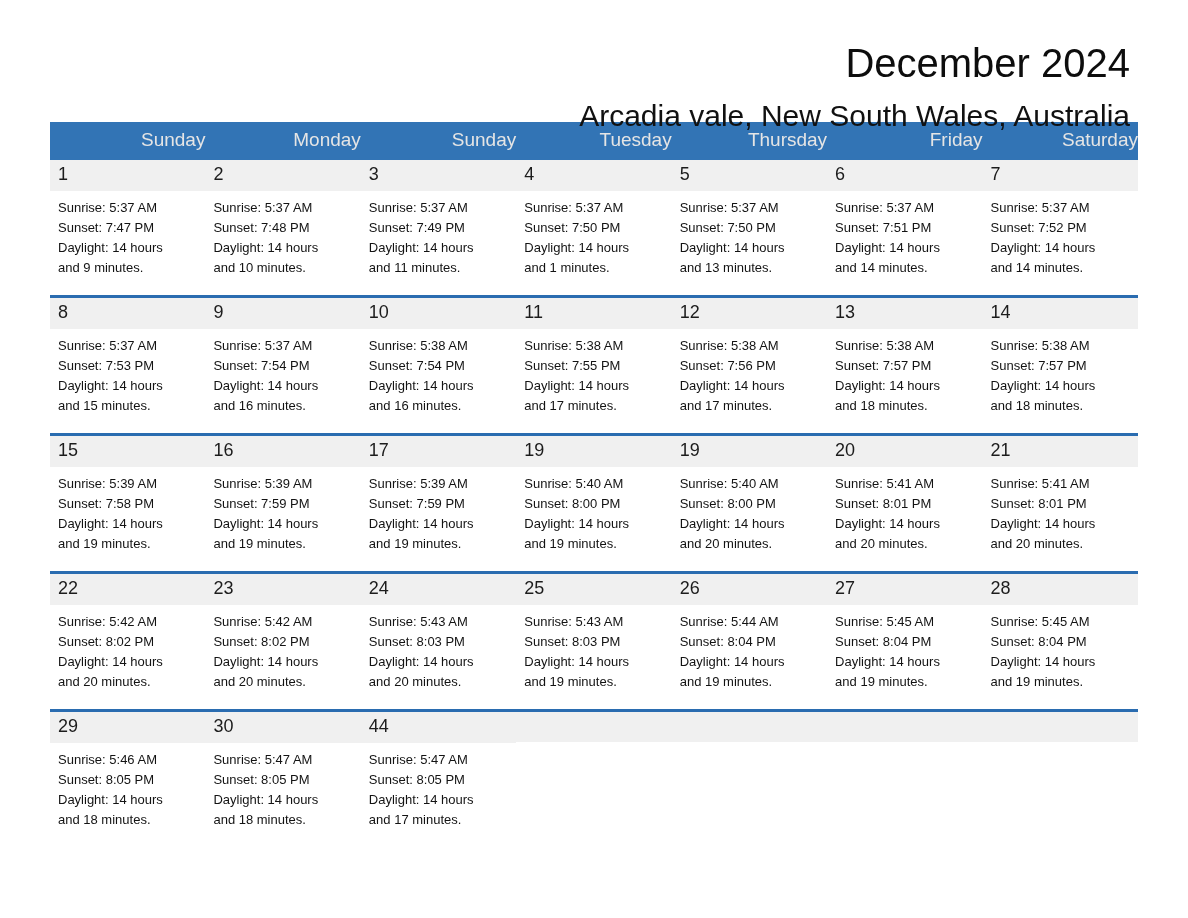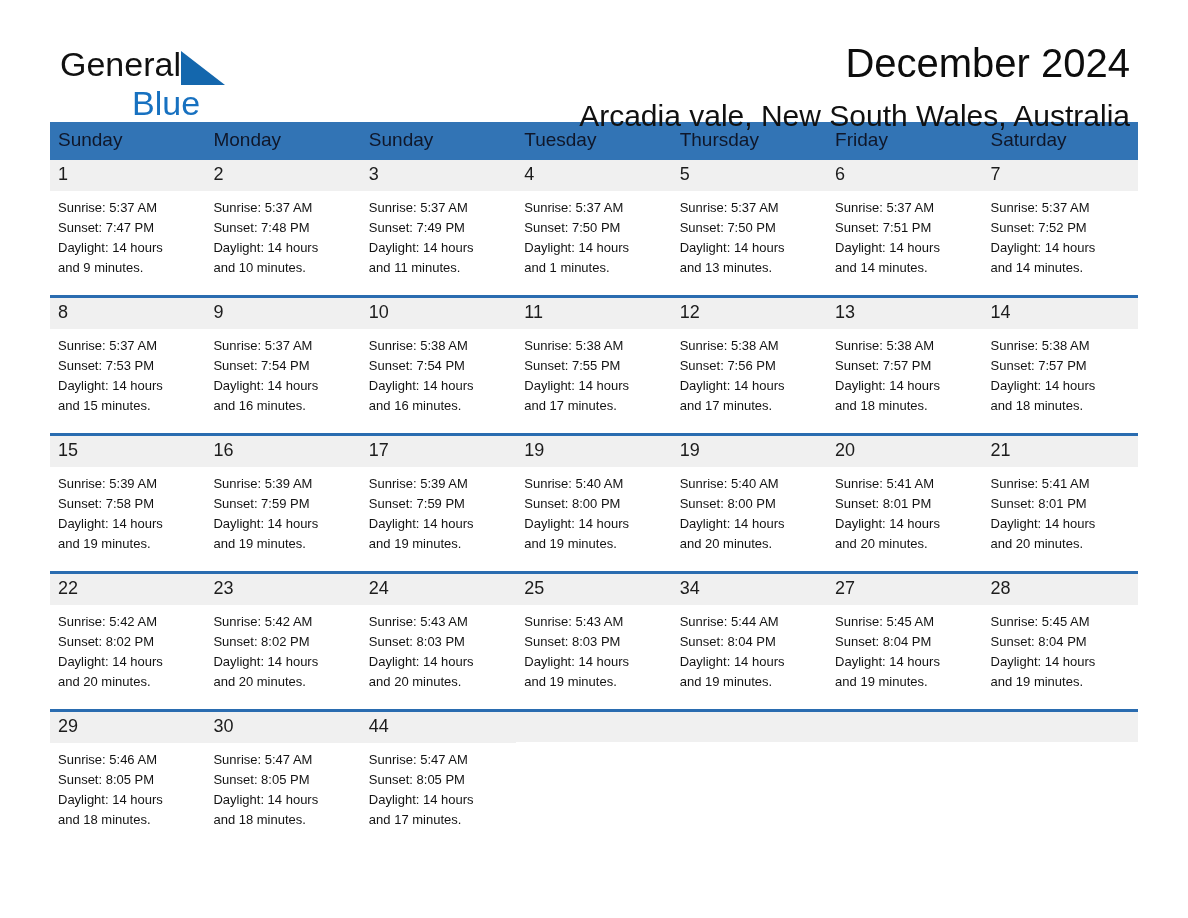--- a/index.html
+++ b/index.html
@@ -95,24 +95,24 @@
   .calendar {
     width: 1088px;
     border-collapse: collapse;
     table-layout: fixed;
     margin-top: 12px;
   }
   .calendar col { width: 14.2857%; }
 
   thead th {
     background: #3274b5;
-    color: #0f172a;
+    color: #e5e5e5;
     font-size: 19px;
     font-weight: 400;
-    text-align: left;
+    text-align: right;
     padding: 7px 0 8px 8px;
     line-height: 1.2;
     border: 0;
     margin-top: 9px;
   }
 
   tbody tr.week-row > td {
     vertical-align: top;
     padding: 0;
     border: 0;
@@ -144,26 +144,20 @@
   .cellbody div { white-space: nowrap; }
   .cell.empty .cellbody { visibility: hidden; }
 </style>
 </head>
 <body>
 
 <div class="page">
 
   <div class="header">
 
-    <div class="brand">
-      <span class="brand-row1">
-        <span class="brand-general">General</span><span class="brand-tri"></span>
-      </span>
-      <span class="brand-row2">Blue</span>
-    </div>
 
     <div class="title-block">
       <div class="month-title">December 2024</div>
       <div class="location-title">Arcadia vale, New South Wales, Australia</div>
     </div>
 
   </div>
 
   <table class="calendar">
     <colgroup>
@@ -417,21 +411,21 @@
         <td class="cell">
           <div class="daynum">25</div>
           <div class="cellbody">
             <div>Sunrise: 5:43 AM</div>
             <div>Sunset: 8:03 PM</div>
             <div>Daylight: 14 hours</div>
             <div>and 19 minutes.</div>
           </div>
         </td>
         <td class="cell">
-          <div class="daynum">34</div>
+          <div class="daynum">26</div>
           <div class="cellbody">
             <div>Sunrise: 5:44 AM</div>
             <div>Sunset: 8:04 PM</div>
             <div>Daylight: 14 hours</div>
             <div>and 19 minutes.</div>
           </div>
         </td>
         <td class="cell">
           <div class="daynum">27</div>
           <div class="cellbody">

